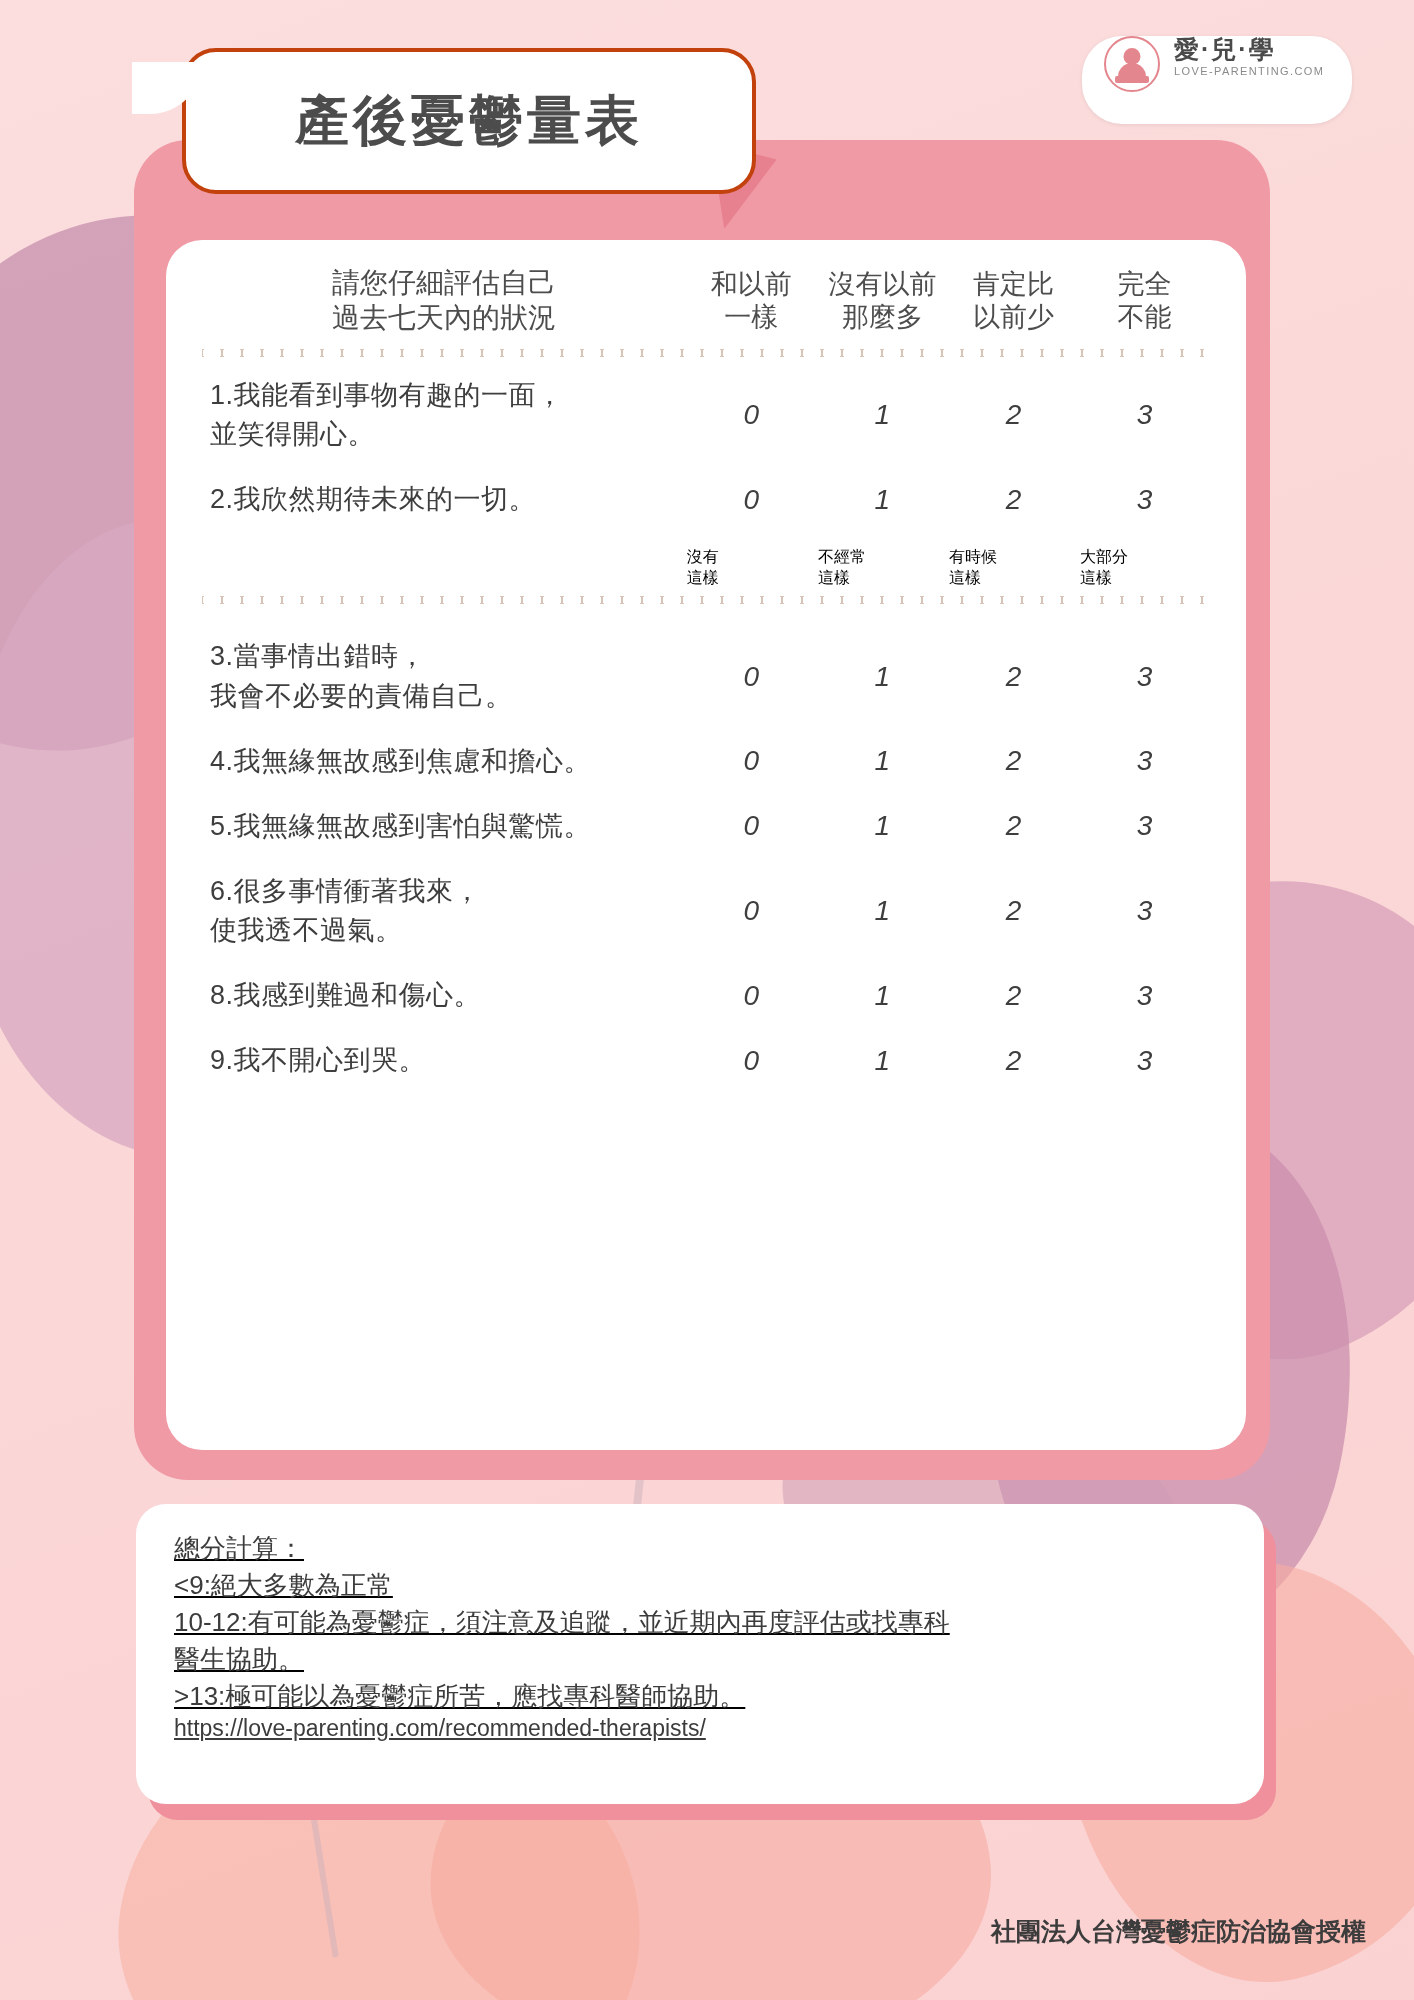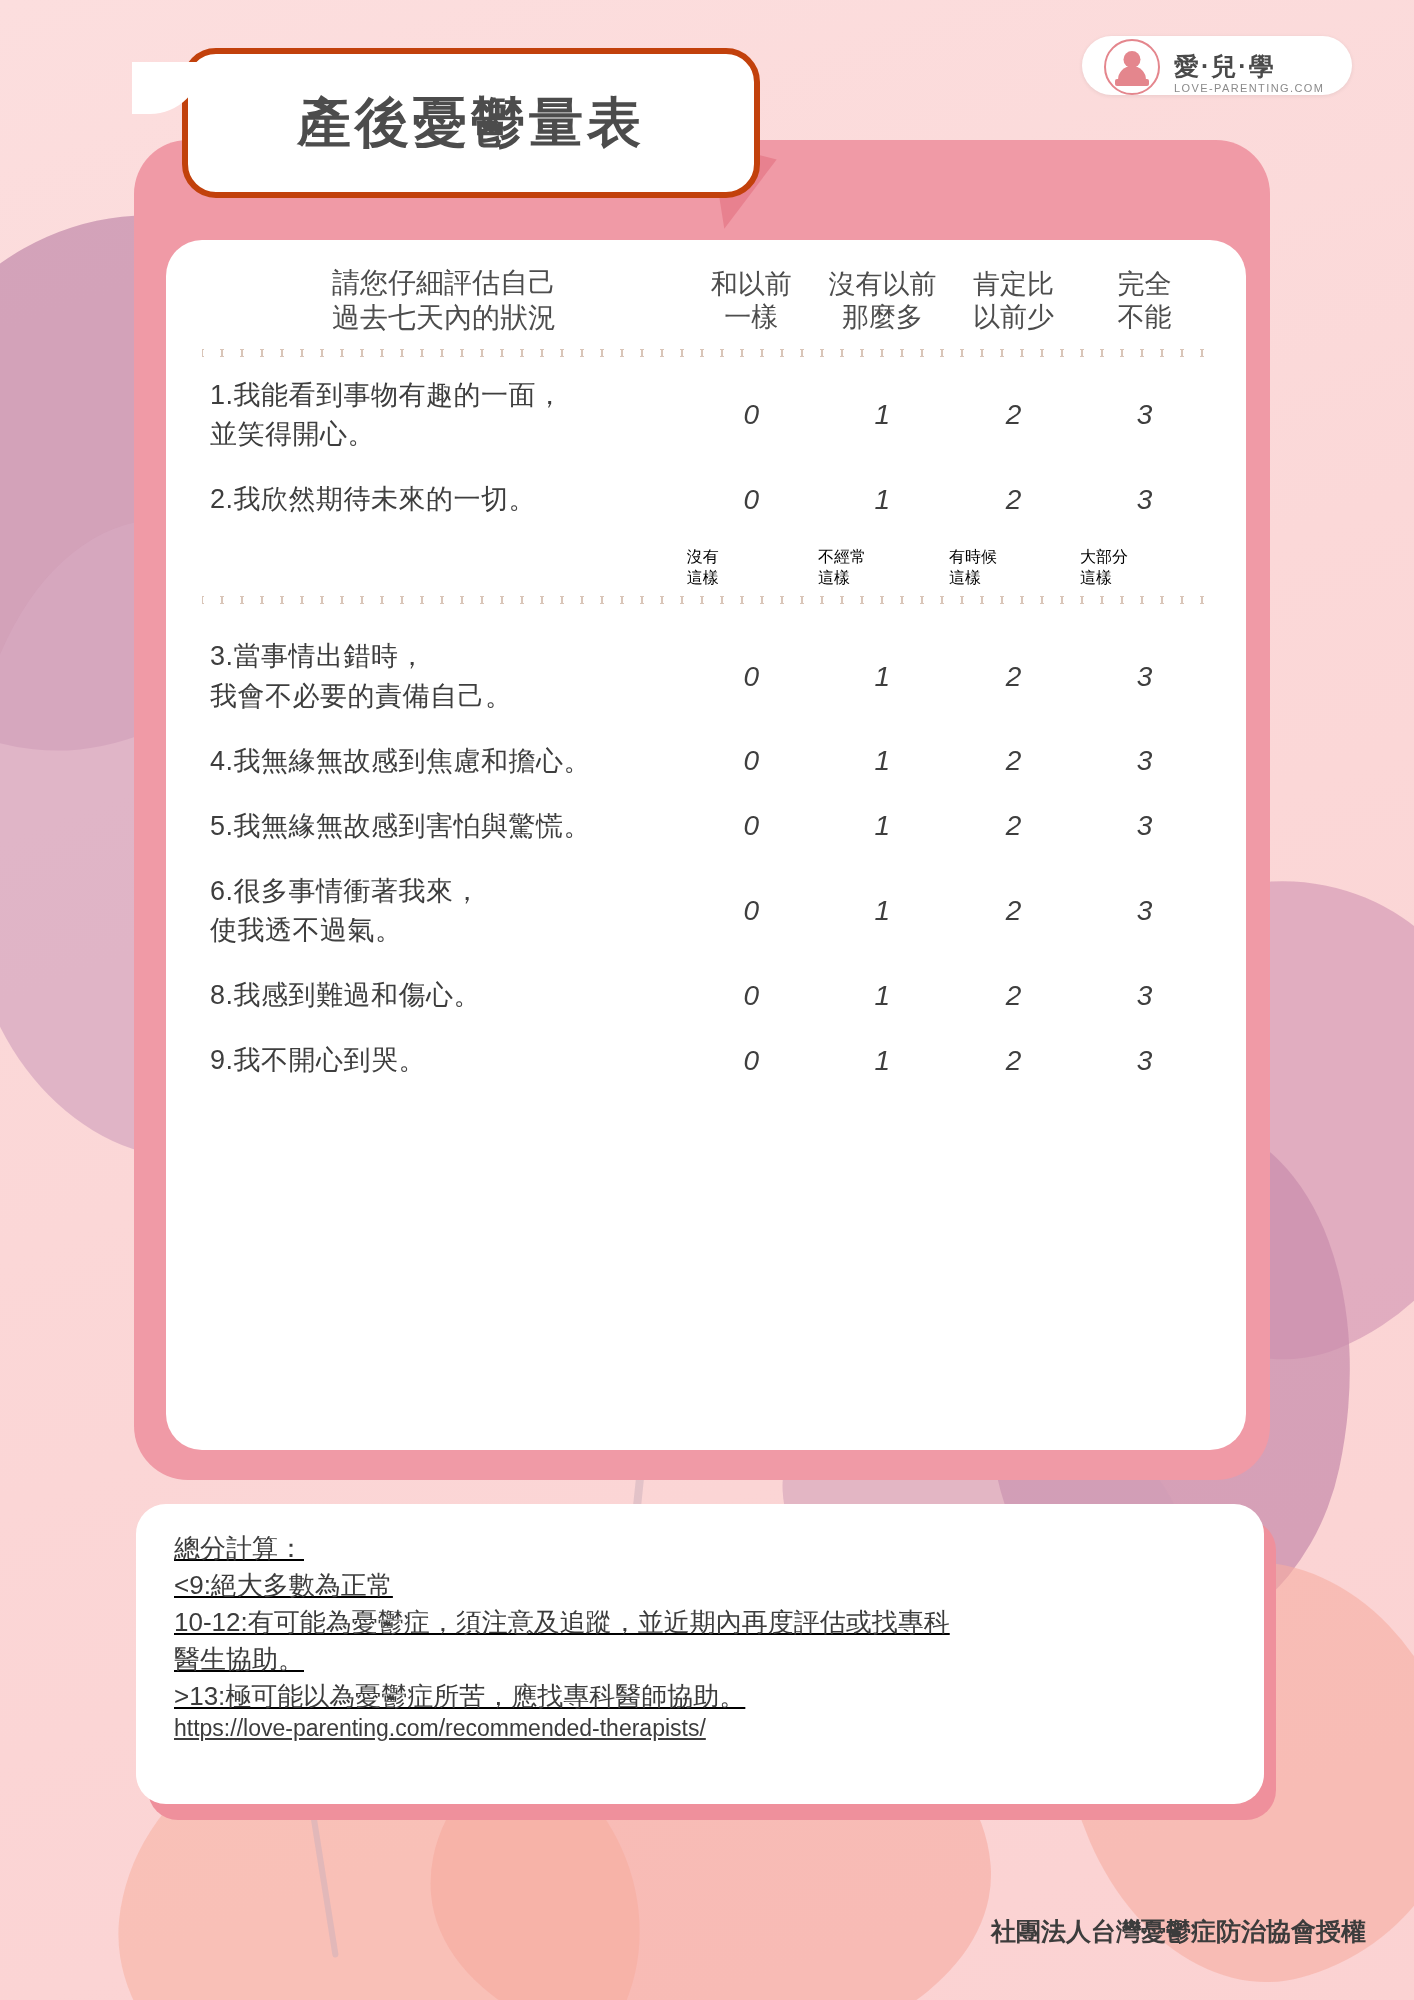--- a/index.html
+++ b/index.html
@@ -92,25 +92,25 @@
     opacity: .5;
     border-radius: 4px;
   }
   .stem-1 { left: 640px; top: 1180px; width: 8px; height: 520px; transform: rotate(6deg); }
   .stem-2 { left: 300px; top: 1540px; width: 6px; height: 420px; transform: rotate(-9deg); }
 
   
   .logo {
     position: absolute;
     right: 62px; top: 36px;
-    width: 270px; height: 59px;
+    width: 270px; height: 88px;
     background: #ffffff;
     border-radius: 40px;
     display: flex;
-    align-items: flex-end;
+    align-items: flex-start;
     gap: 14px;
     padding: 0 22px;
     box-sizing: border-box;
     box-shadow: 0 1px 4px rgba(0,0,0,.08);
   }
   .logo-mark {
     width: 52px; height: 52px;
     border-radius: 50%;
     border: 2px solid #e4868d;
     position: relative;
@@ -153,21 +153,21 @@
     letter-spacing: 1.4px;
     margin-top: 4px;
   }
 
   
   .title-bubble {
     position: absolute;
     left: 182px; top: 48px;
     width: 566px; height: 138px;
     background: #ffffff;
-    border: 6px solid #c2410c;
+    border: 4px solid #c2410c;
     border-radius: 34px;
     display: flex;
     align-items: center;
     justify-content: center;
     z-index: 6;
   }
   .title-bubble .title-text {
     font-size: 54px;
     font-weight: bold;
     color: #4c4c4c;

